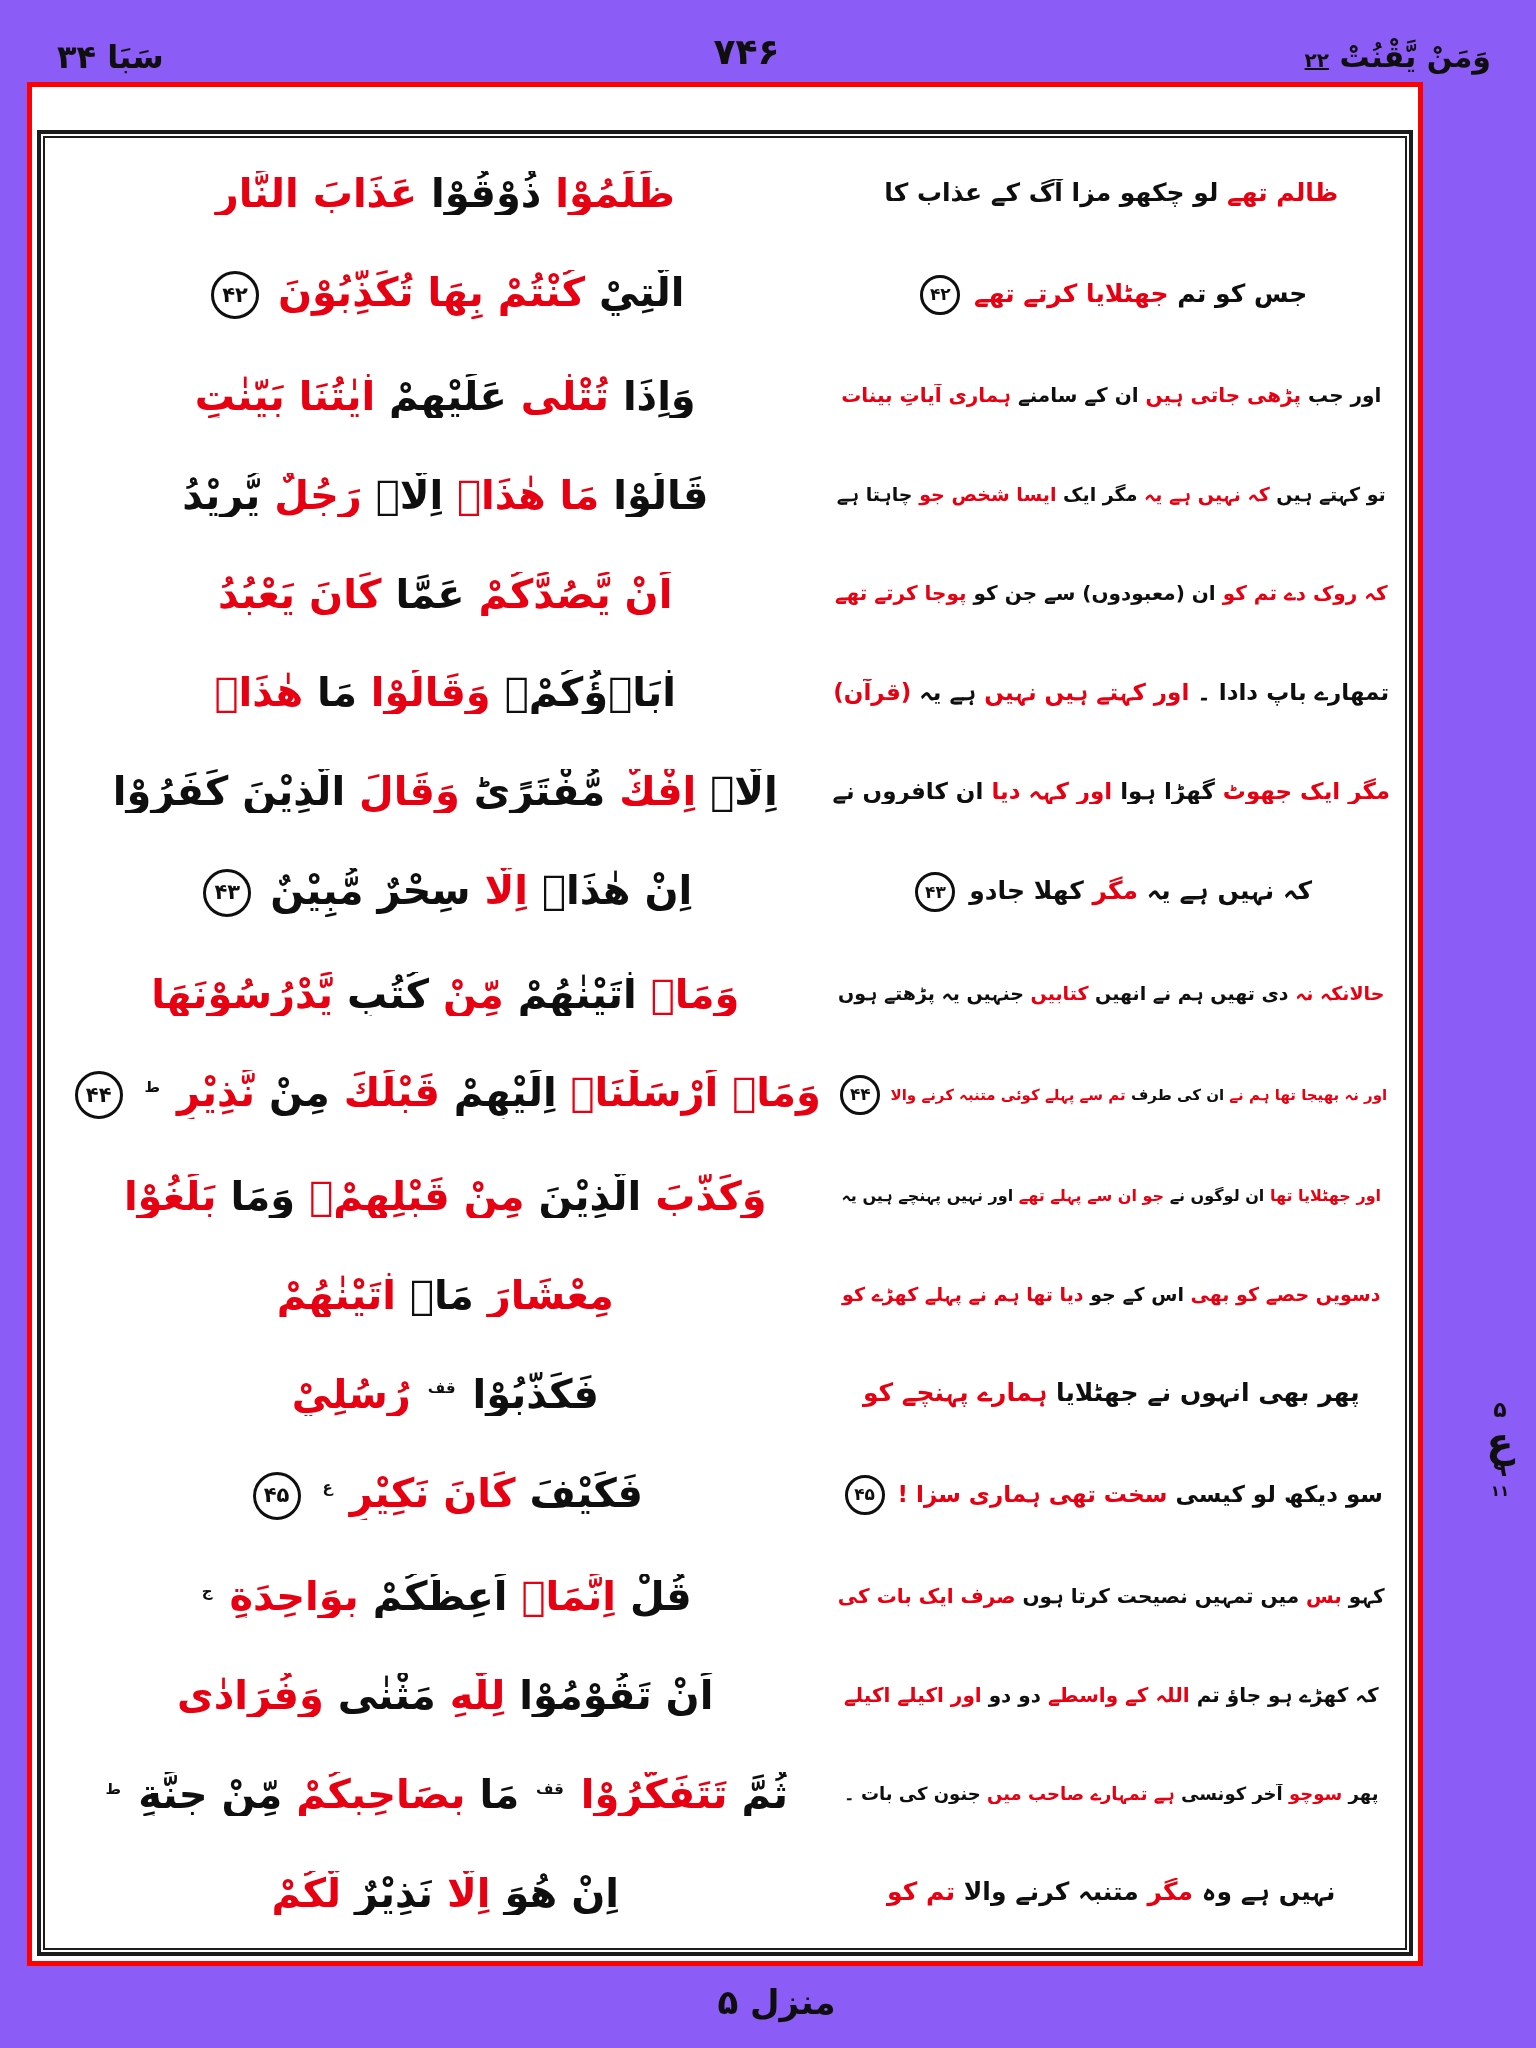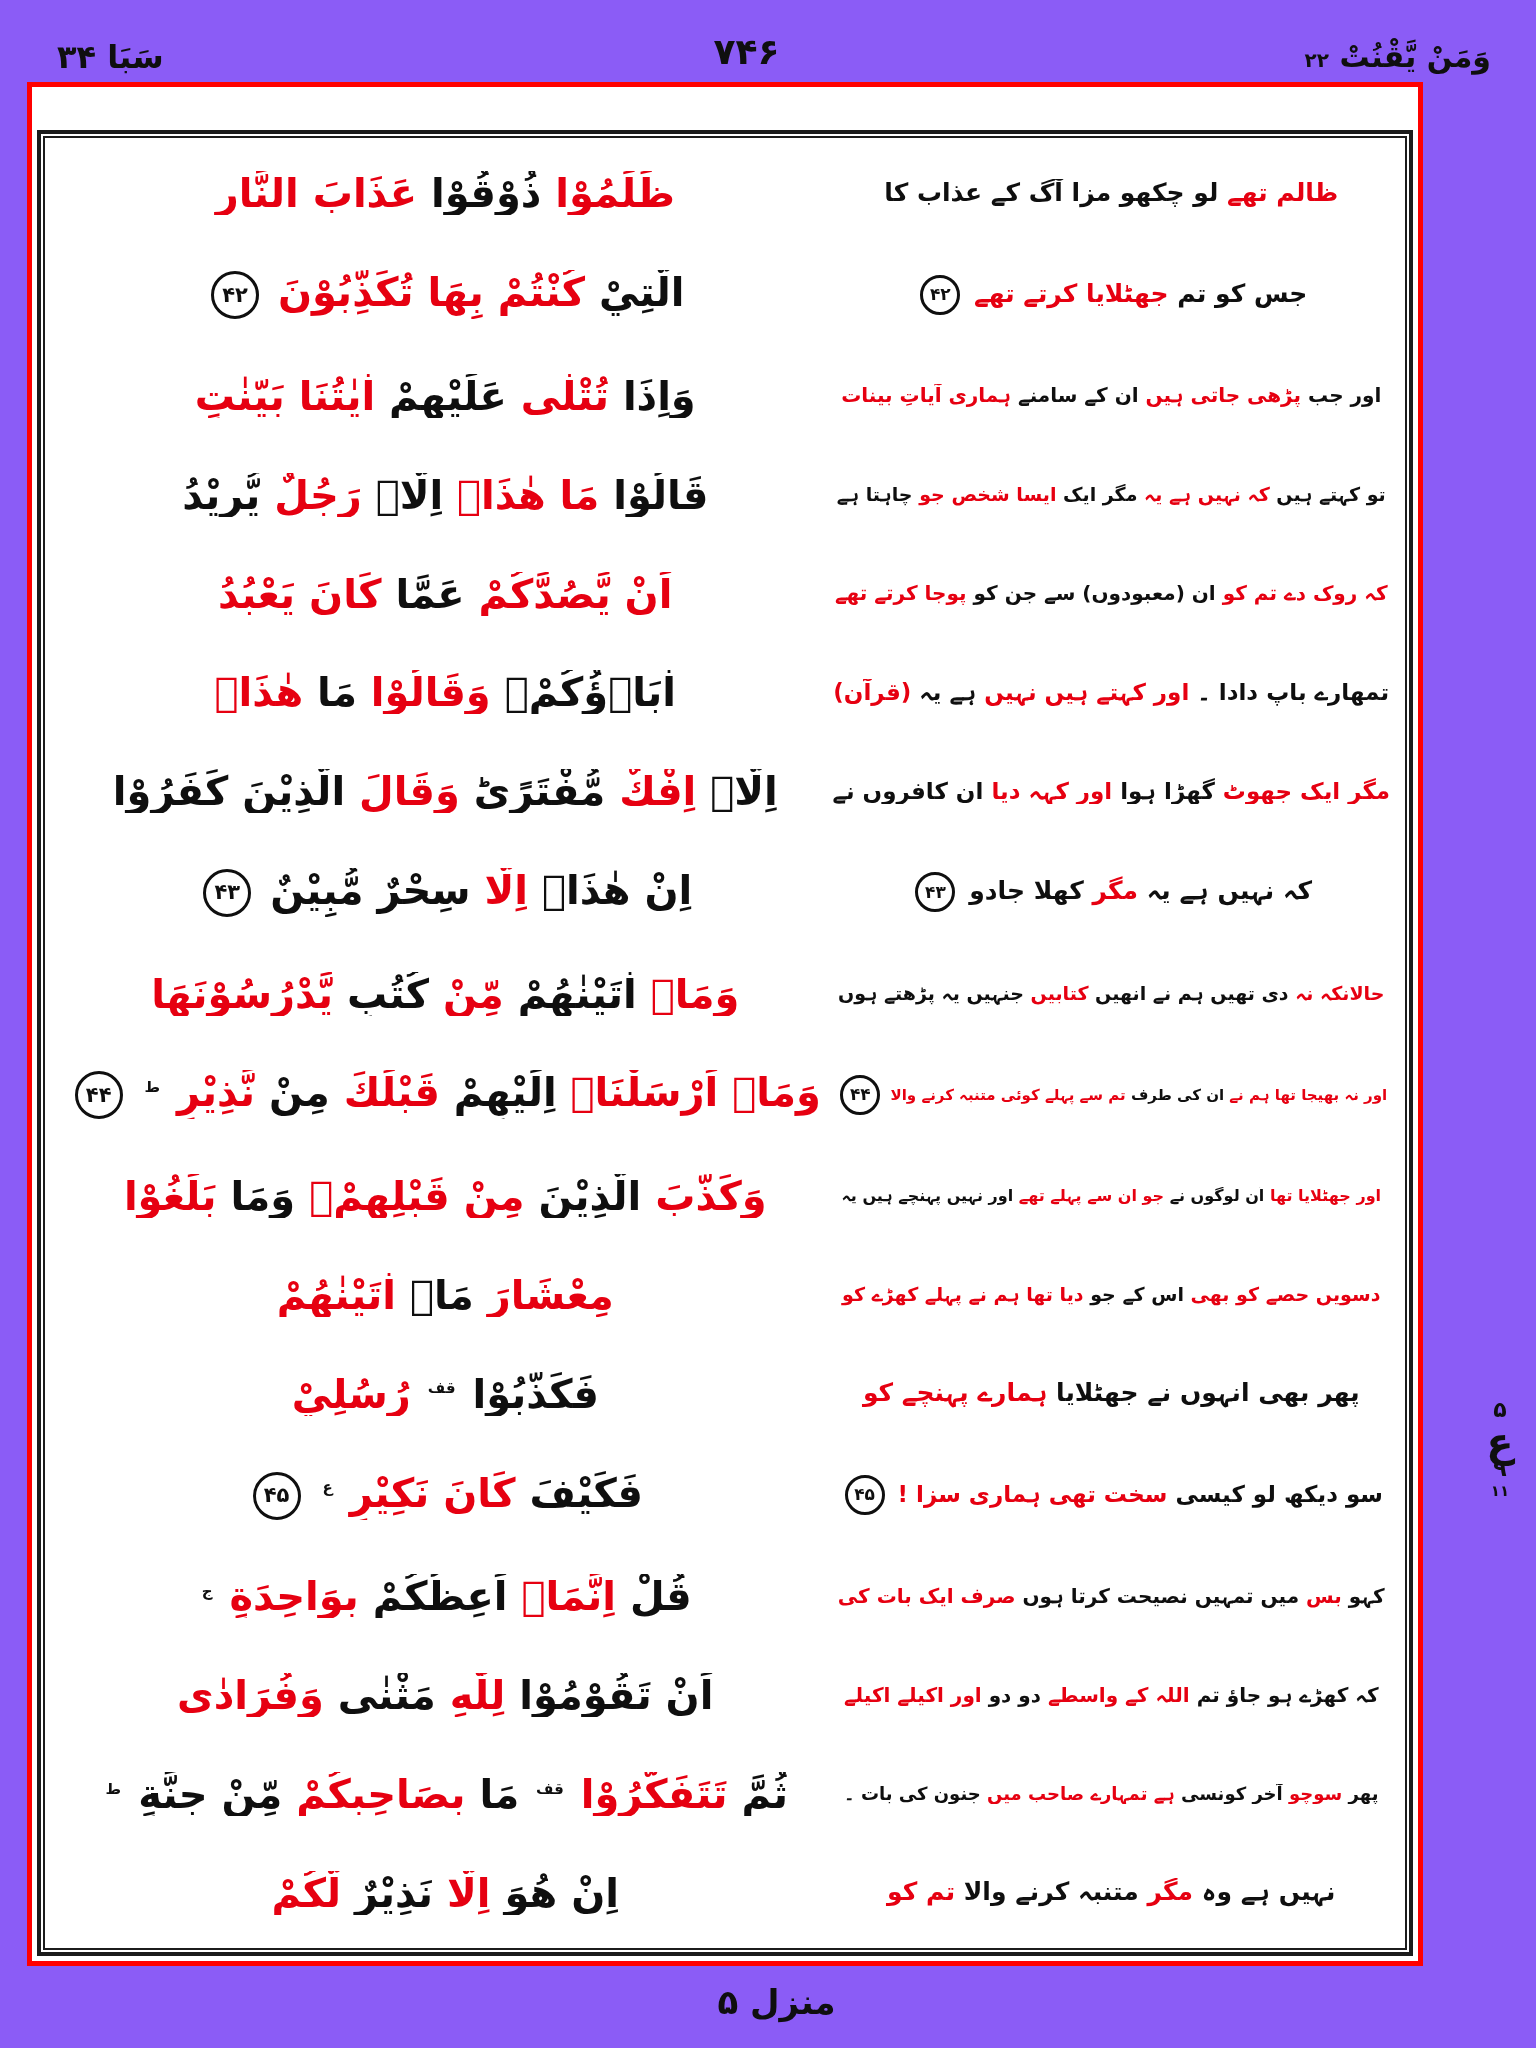--- a/index.html
+++ b/index.html
@@ -28,21 +28,21 @@
     font-size:32px;font-weight:bold;direction:rtl;
   }
   .header .h-center{
     position:absolute;left:50%;transform:translateX(-50%);bottom:4px;
     font-size:36px;font-weight:bold;letter-spacing:2px;
   }
   .header .h-right{
     position:absolute;right:-25px;bottom:2px;
     font-size:30px;font-weight:bold;direction:rtl;
   }
-  .header .h-right .juz-num{font-size:20px;}
+  .header .h-right .juz-num{font-size:20px;text-decoration:underline;}
   
   .frame{
     position:absolute;left:70px;top:82px;width:1396px;height:1884px;
     border:5px solid var(--border-red);
     box-sizing:border-box;
     background:#fff;
   }
   .frame-inner1{
     position:absolute;inset:5px;
     border:4px solid var(--border-blk);

